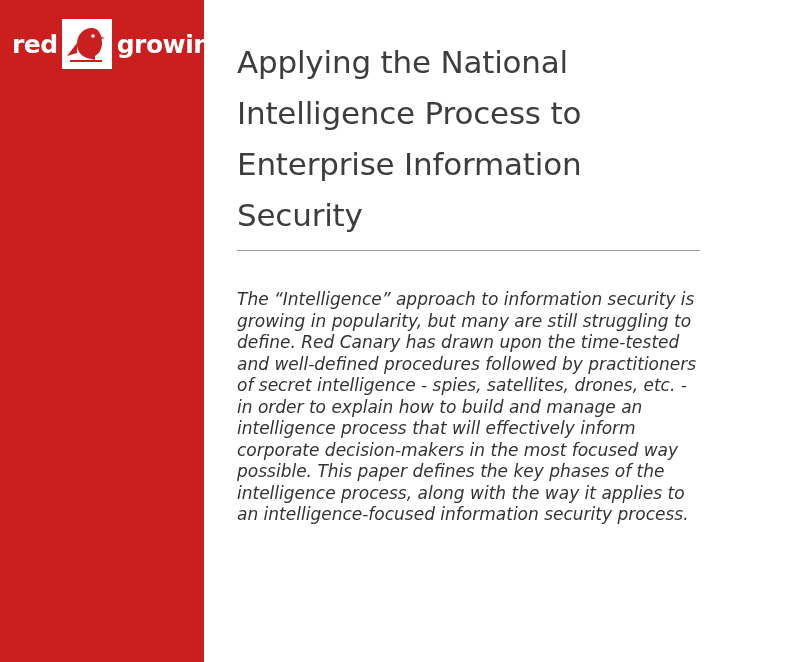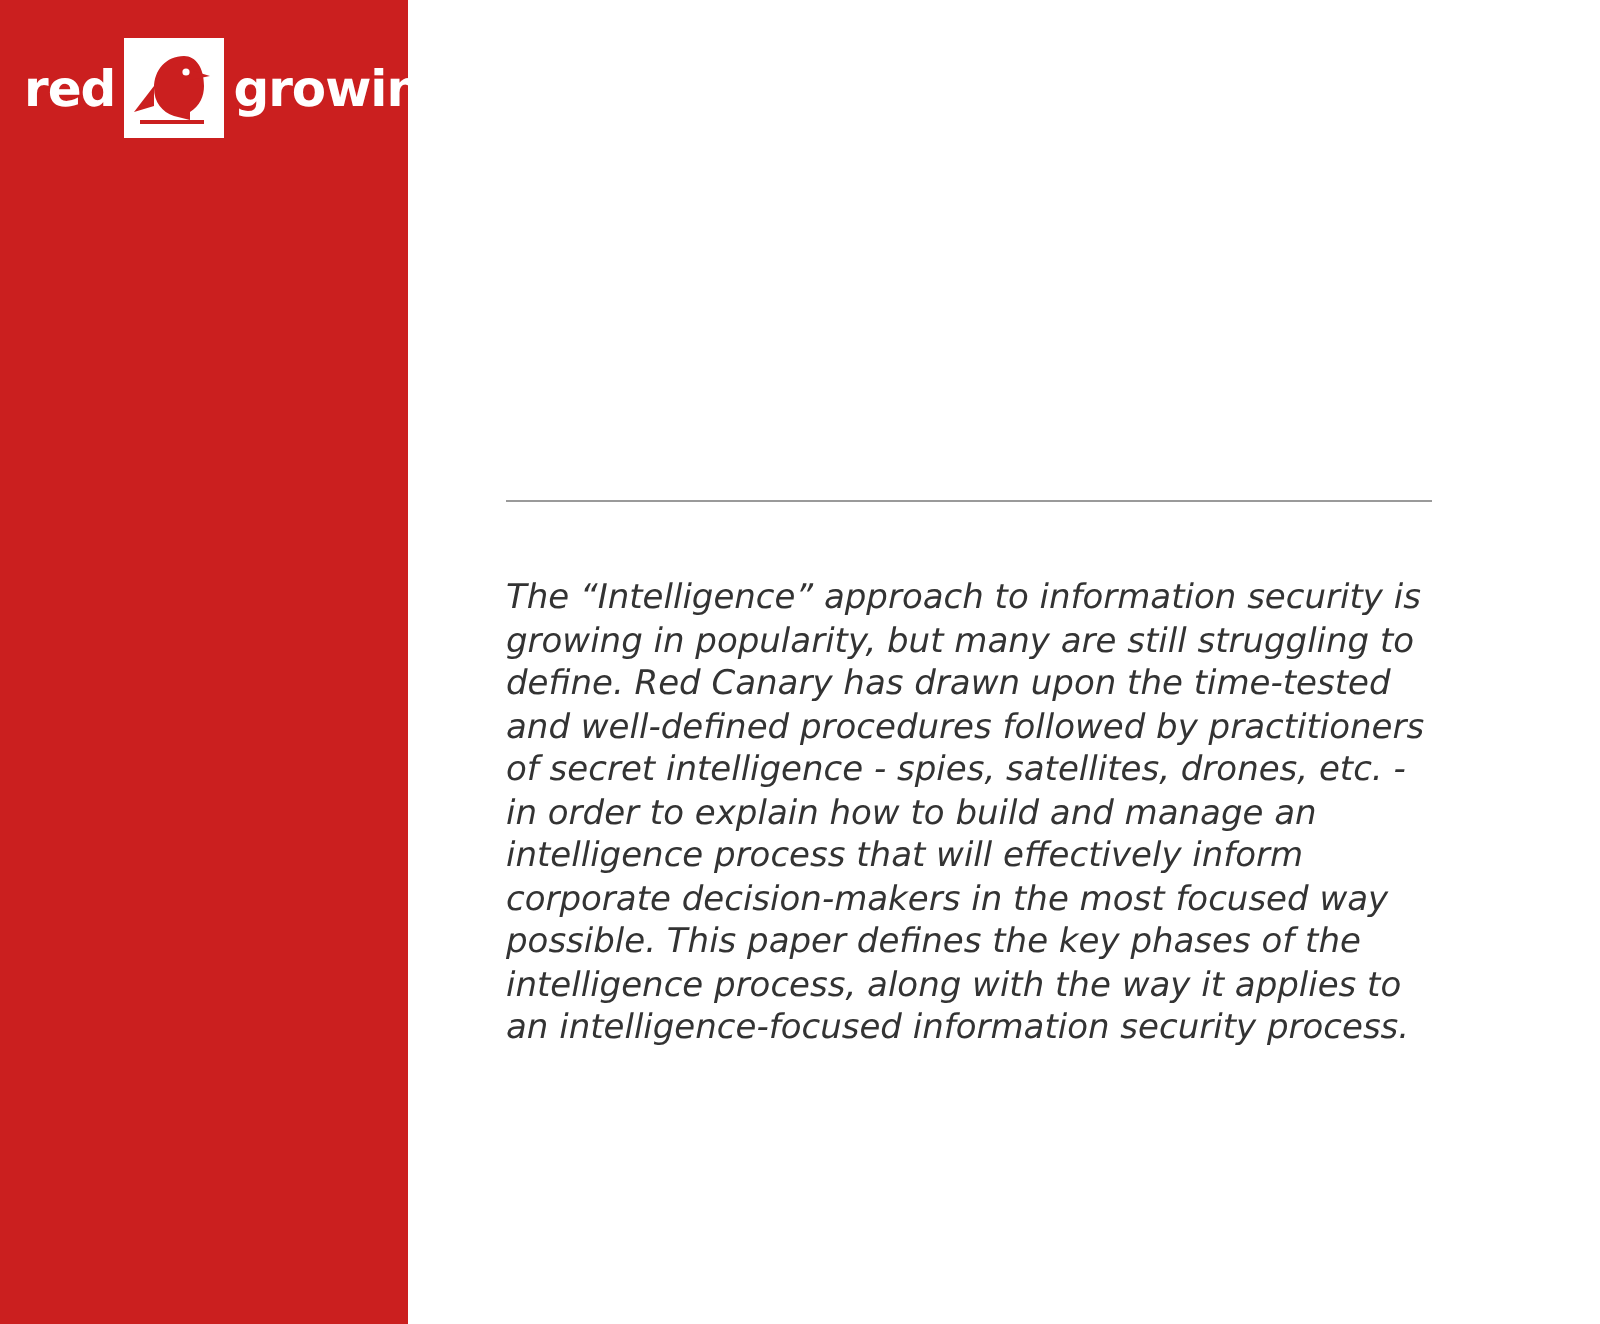--- a/index.html
+++ b/index.html
@@ -12,21 +12,20 @@
     background: #ffffff;
     font-family: "Liberation Sans", sans-serif;
     overflow: hidden;
   }
   .page {
     position: relative;
     width: 800px;
     height: 662px;
     background: #ffffff;
     display: flex;
-    gap: 16px;
   }
   
   .sidebar {
     width: 204px;
     height: 662px;
     background: #cb1f1f;
     position: relative;
     flex: 0 0 204px;
   }
   .logo-block {
@@ -124,17 +123,18 @@
           <circle cx="31" cy="17" r="1.8" fill="#ffffff"></circle>
 
           <path d="M8 42 L40 42" stroke="#cb1f1f" stroke-width="2" fill="none"></path>
         </svg>
       </span>
       <span class="logo-word second">growing</span>
     </div>
   </div>
 
   <div class="content">
+    <h1 class="title">Applying the National Intelligence Process to Enterprise Information Security</h1>
     <div class="rule"></div>
     <p class="abstract">The “Intelligence” approach to information security is growing in popularity, but many are still struggling to define. Red Canary has drawn upon the time-tested and well-defined procedures followed by practitioners of secret intelligence - spies, satellites, drones, etc. - in order to explain how to build and manage an intelligence process that will effectively inform corporate decision-makers in the most focused way possible.  This paper defines the key phases of the intelligence process, along with the way it applies to an intelligence-focused information security process.</p>
   </div>
 
 </div>
 
 </body></html>

